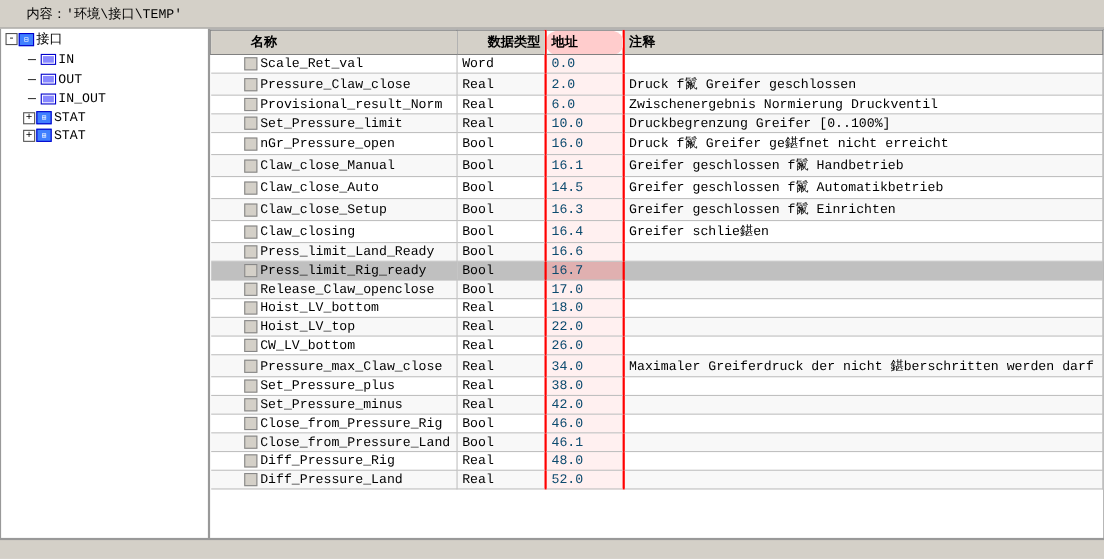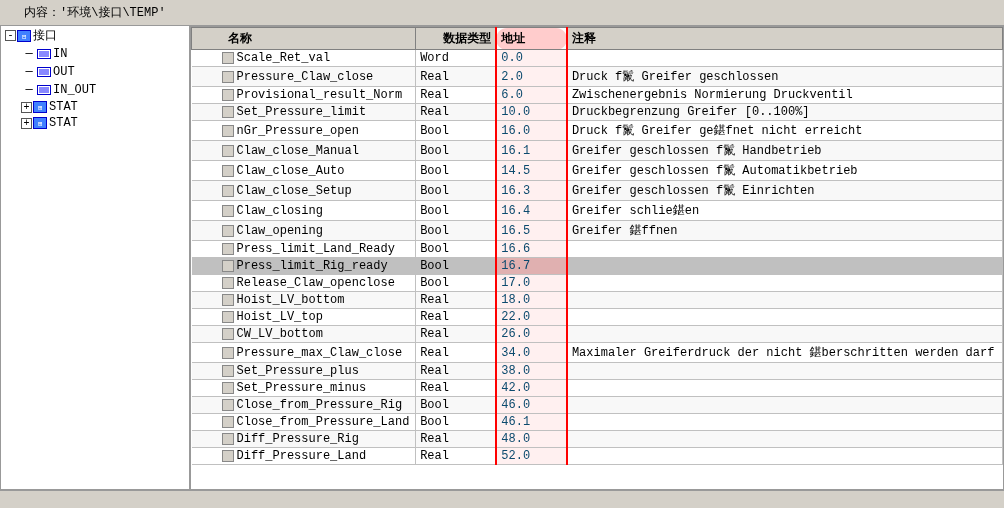--- a/index.html
+++ b/index.html
@@ -339,31 +339,20 @@
                 </span>
               </td>
               <td>Bool</td>
               <td class="address-col">16.4</td>
               <td>Greifer schlie鍖en</td>
             </tr>
             <tr>
               <td>
                 <span class="name-cell">
                   <span class="cell-icon"></span>
-                  <span>Claw_opening</span>
-                </span>
-              </td>
-              <td>Bool</td>
-              <td class="address-col">16.5</td>
-              <td>Greifer 鍖ffnen</td>
-            </tr>
-            <tr>
-              <td>
-                <span class="name-cell">
-                  <span class="cell-icon"></span>
                   <span>Press_limit_Land_Ready</span>
                 </span>
               </td>
               <td>Bool</td>
               <td class="address-col">16.6</td>
               <td></td>
             </tr>
             <tr class="highlighted">
               <td>
                 <span class="name-cell">

